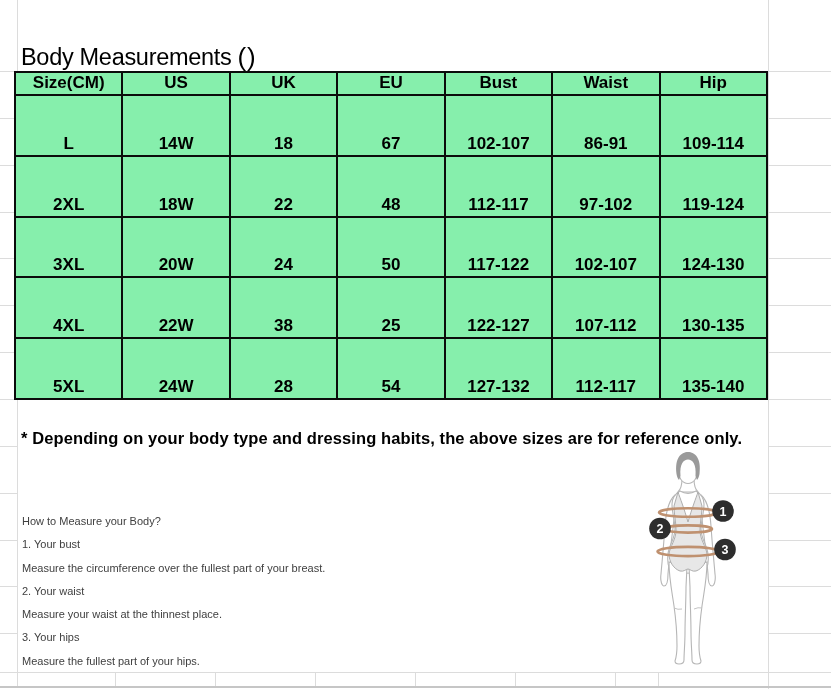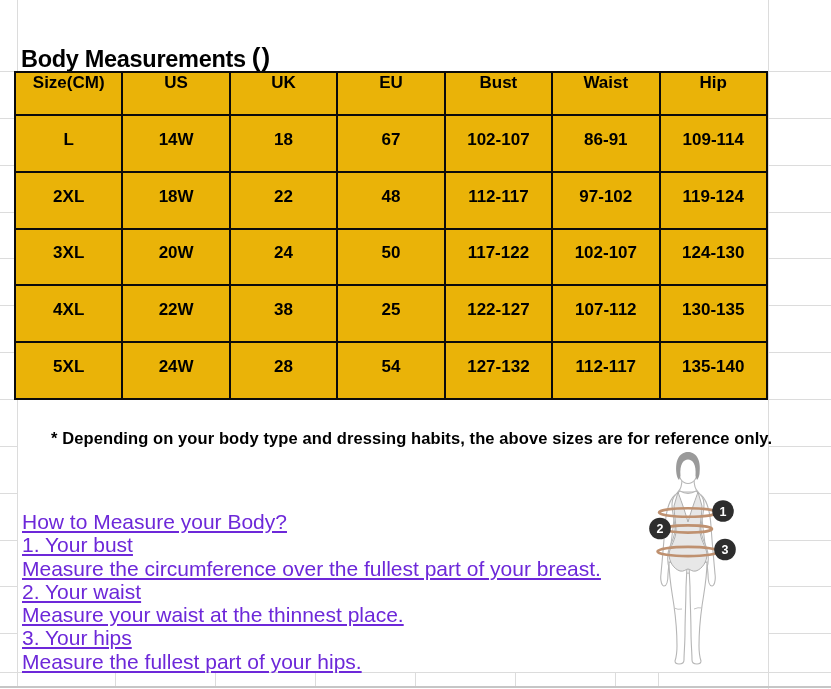--- a/index.html
+++ b/index.html
@@ -8,45 +8,45 @@
     font-family:"Liberation Sans",sans-serif;color:#000;
   }
   .page{position:absolute;inset:0;}
   
   .grid{position:absolute;inset:0;z-index:0;}
   .gl{position:absolute;background:#dcdcdc;}
   .gl.edge{background:#c6c6c6;}
   
   .title{
     position:absolute;left:21px;top:42px;z-index:2;
-    display:flex;align-items:flex-end;white-space:nowrap;font-weight:bold;
+    display:flex;align-items:center;white-space:nowrap;font-weight:normal;
   }
   .t-main{font-size:23.5px;letter-spacing:-0.3px;}
   .t-paren{font-size:26px;margin:0 1px 0 6px;}
   .t-paren.close{margin:0;}
   .t-detail{font-size:18px;letter-spacing:-0.2px;}
   
   table.size-table{
     position:absolute;left:14px;top:71px;width:754px;height:329px;z-index:2;
     border-collapse:collapse;table-layout:fixed;
   }
   table.size-table th,table.size-table td{
-    border:2px solid #0b0b0b;background:#eab308;
+    border:2px solid #0b0b0b;background:#86efac;
     font-weight:bold;font-size:17px;text-align:center;
-    vertical-align:bottom;padding:0 0 21px 0;
+    vertical-align:bottom;padding:0 0 1px 0;
   }
   
   .footnote{
     position:absolute;left:21px;top:429px;z-index:2;
-    font-size:16.5px;font-weight:bold;letter-spacing:0.1px;white-space:nowrap;margin-left:30px;
+    font-size:16.5px;font-weight:bold;letter-spacing:0.1px;white-space:nowrap;
   }
   
   .howto{
     position:absolute;left:22px;top:510px;z-index:2;
-    font-size:21px;line-height:23.3px;color:#6d28d9;white-space:nowrap;text-decoration:underline;
+    font-size:11px;line-height:23.3px;color:#404040;white-space:nowrap;
   }
   
   svg.figure{position:absolute;left:620px;top:450px;z-index:1;}
   .marker-num{font-family:"Liberation Sans",sans-serif;font-size:12.5px;font-weight:bold;fill:#ffffff;text-anchor:middle;}
 </style>
 </head>
 <body>
 
 <div class="page">
 

